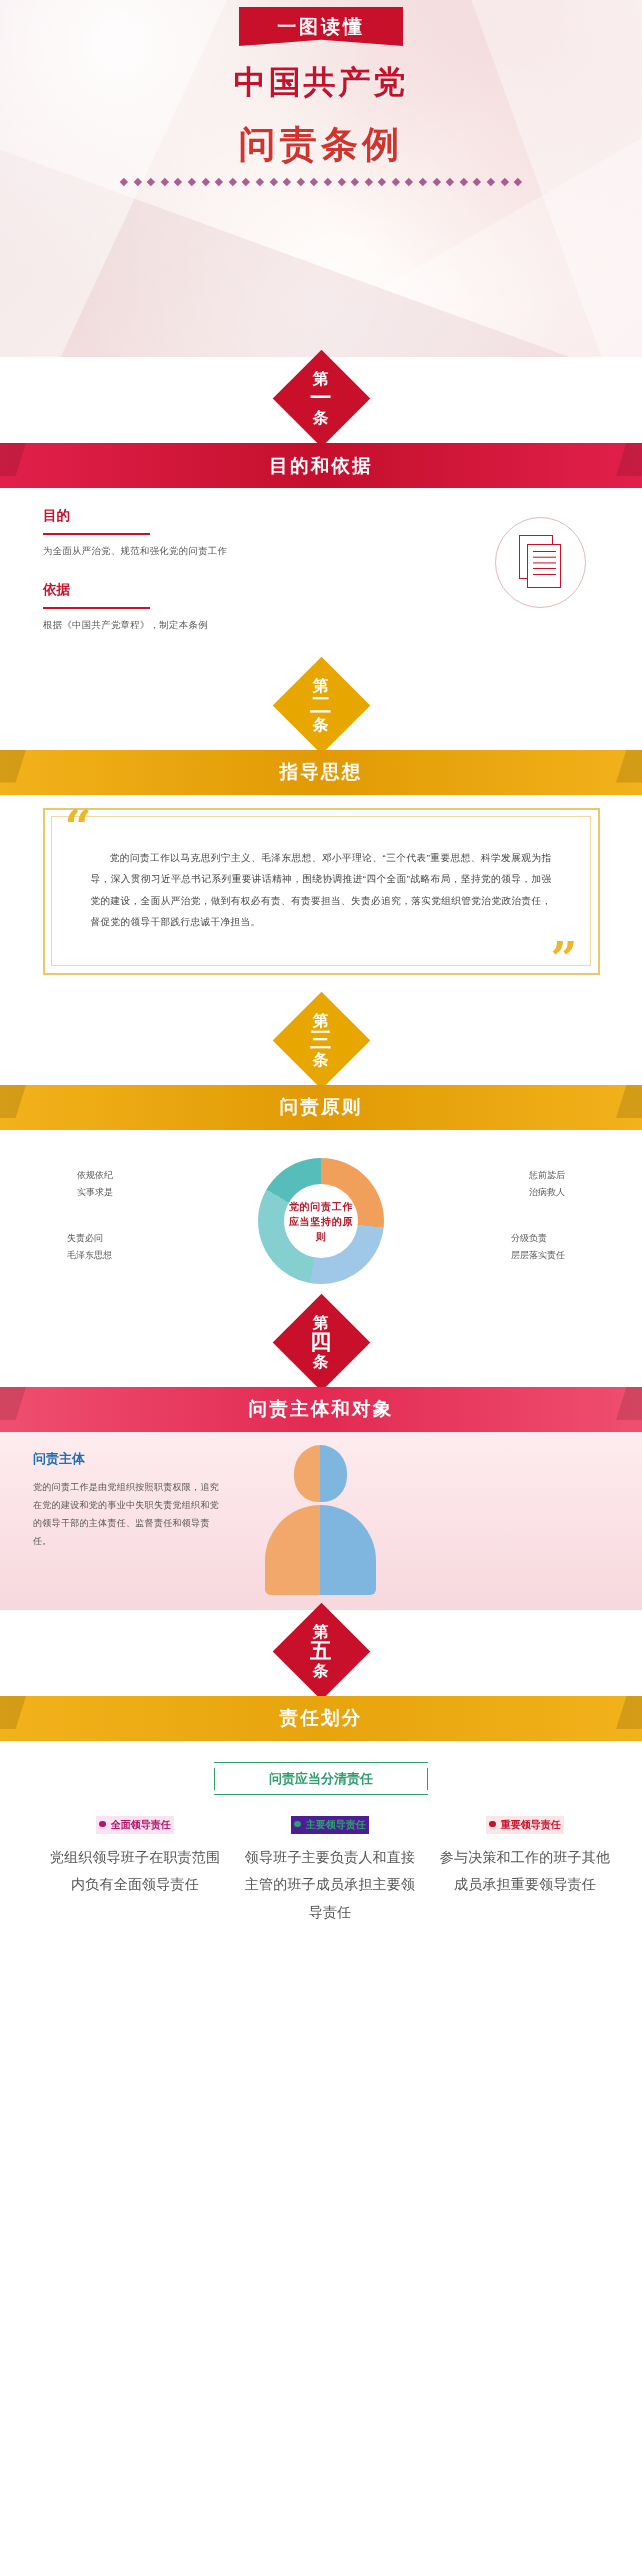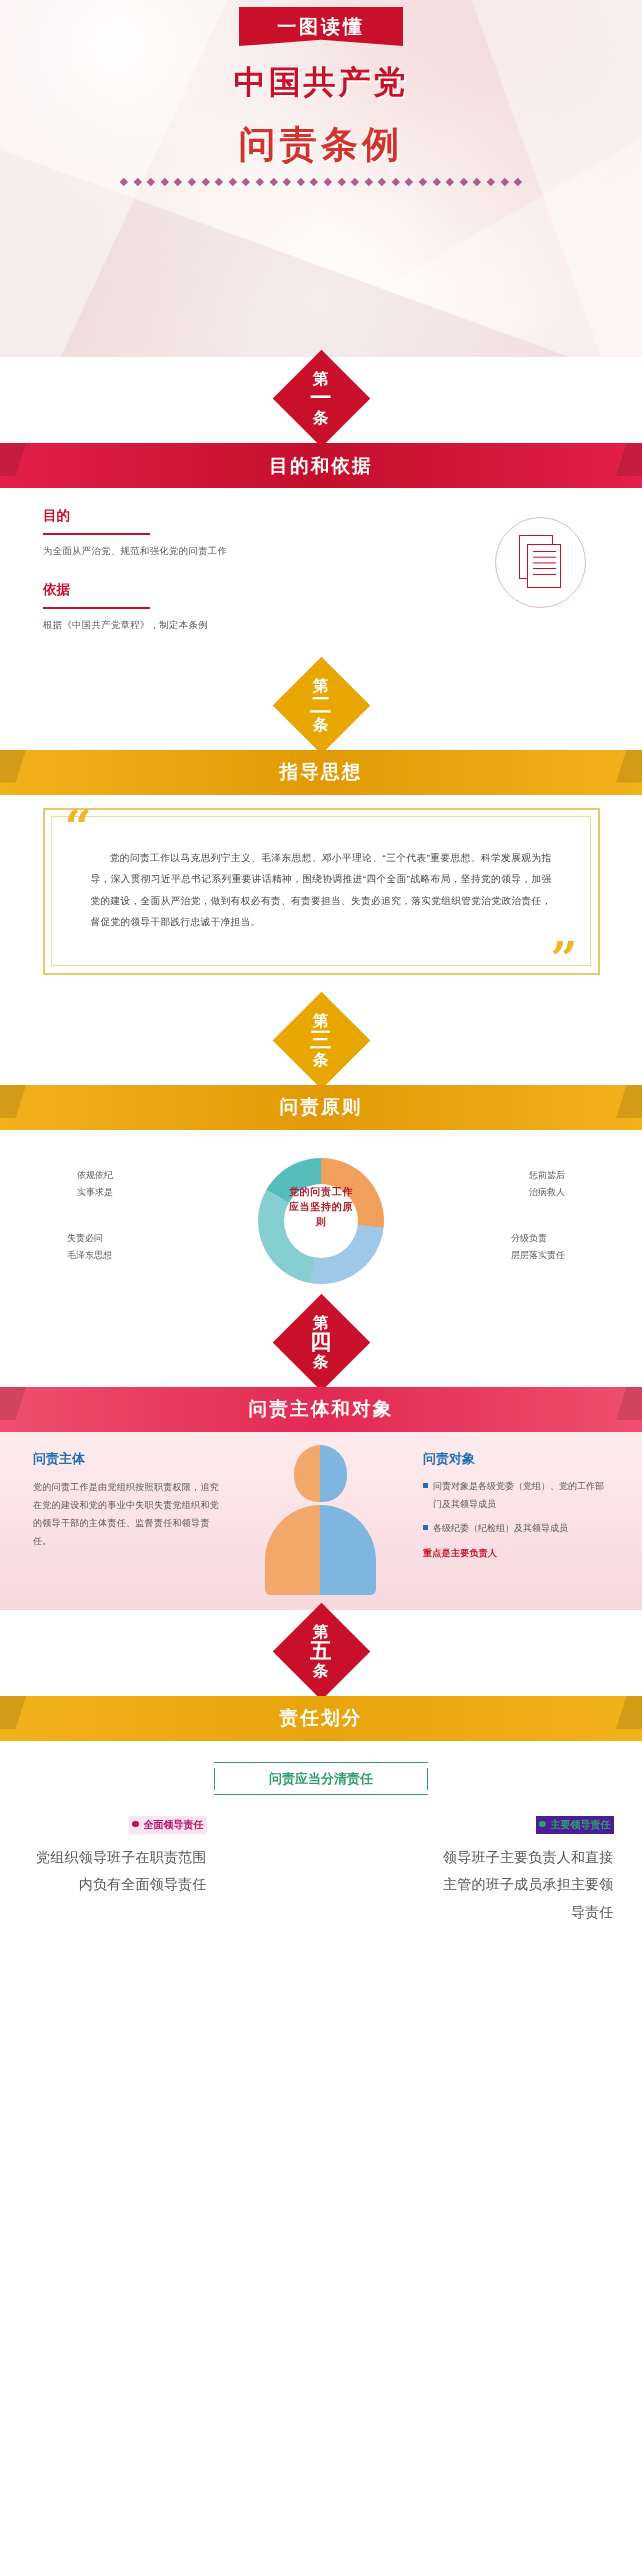--- a/index.html
+++ b/index.html
@@ -149,21 +149,21 @@
     width: 126px; height: 126px; border-radius: 50%;
     background: conic-gradient(
       #f0a05a 0deg 96deg,
       #9fc7e8 96deg 190deg,
       #86cfd0 190deg 300deg,
       #57bdbb 300deg 360deg);
     display: flex; align-items: center; justify-content: center;
   }
   .donut .hole {
     width: 74px; height: 74px; border-radius: 50%; background: #fff;
-    display: flex; justify-content: center;
+    display: flex; align-items: center; justify-content: center;
   }
   .donut .hole span {
     font-size: 10px; color: #b21d2e; font-weight: bold; line-height: 1.5;
     text-align: center; letter-spacing: 0.7px;
   }
   .pr-lbl { position: absolute; font-size: 9px; color: #555; line-height: 1.9; }
   .pr-lbl.tl { left: 77px; top: 13px; text-align: center; }
   .pr-lbl.tr { right: 77px; top: 13px; text-align: left; }
   .pr-lbl.bl { left: 67px; top: 76px; text-align: left; }
   .pr-lbl.br { right: 77px; top: 76px; text-align: left; }
@@ -206,21 +206,21 @@
     text-align: center; font-size: 13px; font-weight: bold; color: #2f9e6e;
     border-top: 1.4px solid #2f9e6e; border-bottom: 1.4px solid #2f9e6e;
     position: relative;
   }
   .sec5 .title-chip::before, .sec5 .title-chip::after {
     content:""; position:absolute; top:4.3px; bottom:4.3px; width:1.4px; background:#2f9e6e;
   }
   .sec5 .title-chip::before { left: 0; }
   .sec5 .title-chip::after { right: 0; }
   .cols { display: flex; justify-content: space-between; }
-  .rcol { width: 178px; text-align: right; }
+  .rcol { width: 178px; text-align: center; margin-left: 18px; }
   .rcol .chip {
     display: inline-block; font-size: 10px; font-weight: bold;
     padding: 1.4px 2.9px 2.1px 2.9px; margin-bottom: 10px;
   }
   .rcol .dot { display:inline-block; width:6.4px; height:6.4px; border-radius:50%; margin-right:5px; vertical-align: 0.7px;}
   .rcol p { font-size: 14px; color: #555; line-height: 1.95; letter-spacing: 0.2px; }
   .c1 .chip { color: #b0156a; } .c1 .dot { background: #b0156a; } .c1 .chip { background: #fbe4f0; }
   .c2 .chip { color: #2f9e6e; } .c2 .dot { background: #2f9e6e; } .c2 .chip { background: #4c1d95; }
   .c3 .chip { color: #c9102a; } .c3 .dot { background: #c9102a; } .c3 .chip { background: #fde6e8; }
 </style>
@@ -370,28 +370,20 @@
   </div>
   <div class="sec4">
     <div class="col left">
       <h4>问责主体</h4>
       <p>党的问责工作是由党组织按照职责权限，追究在党的建设和党的事业中失职失责党组织和党的领导干部的主体责任、监督责任和领导责任。</p>
     </div>
     <div class="person">
       <div class="head"></div>
       <div class="body"></div>
     </div>
-    <div class="col right">
-      <h4>问责对象</h4>
-      <ul>
-        <li>问责对象是各级党委（党组）、党的工作部门及其领导成员</li>
-        <li>各级纪委（纪检组）及其领导成员</li>
-      </ul>
-      <p class="hl">重点是主要负责人</p>
-    </div>
   </div>
 
   <div class="badge-wrap">
     <div class="diamond red">
       <div class="inner">
         <span>第</span>
         <span class="big">五</span>
         <span>条</span>
       </div>
     </div>
@@ -407,17 +399,23 @@
           <span class="dot"></span><span>全面领导责任</span>
         </div>
         <p>党组织领导班子在职责范围内负有全面领导责任</p>
       </div>
       <div class="rcol c2">
         <div class="chip">
           <span class="dot"></span><span>主要领导责任</span>
         </div>
         <p>领导班子主要负责人和直接主管的班子成员承担主要领导责任</p>
       </div>
+      <div class="rcol c3">
+        <div class="chip">
+          <span class="dot"></span><span>重要领导责任</span>
+        </div>
+        <p>参与决策和工作的班子其他成员承担重要领导责任</p>
+      </div>
     </div>
   </div>
 
 </div>
 
 
 </body></html>

